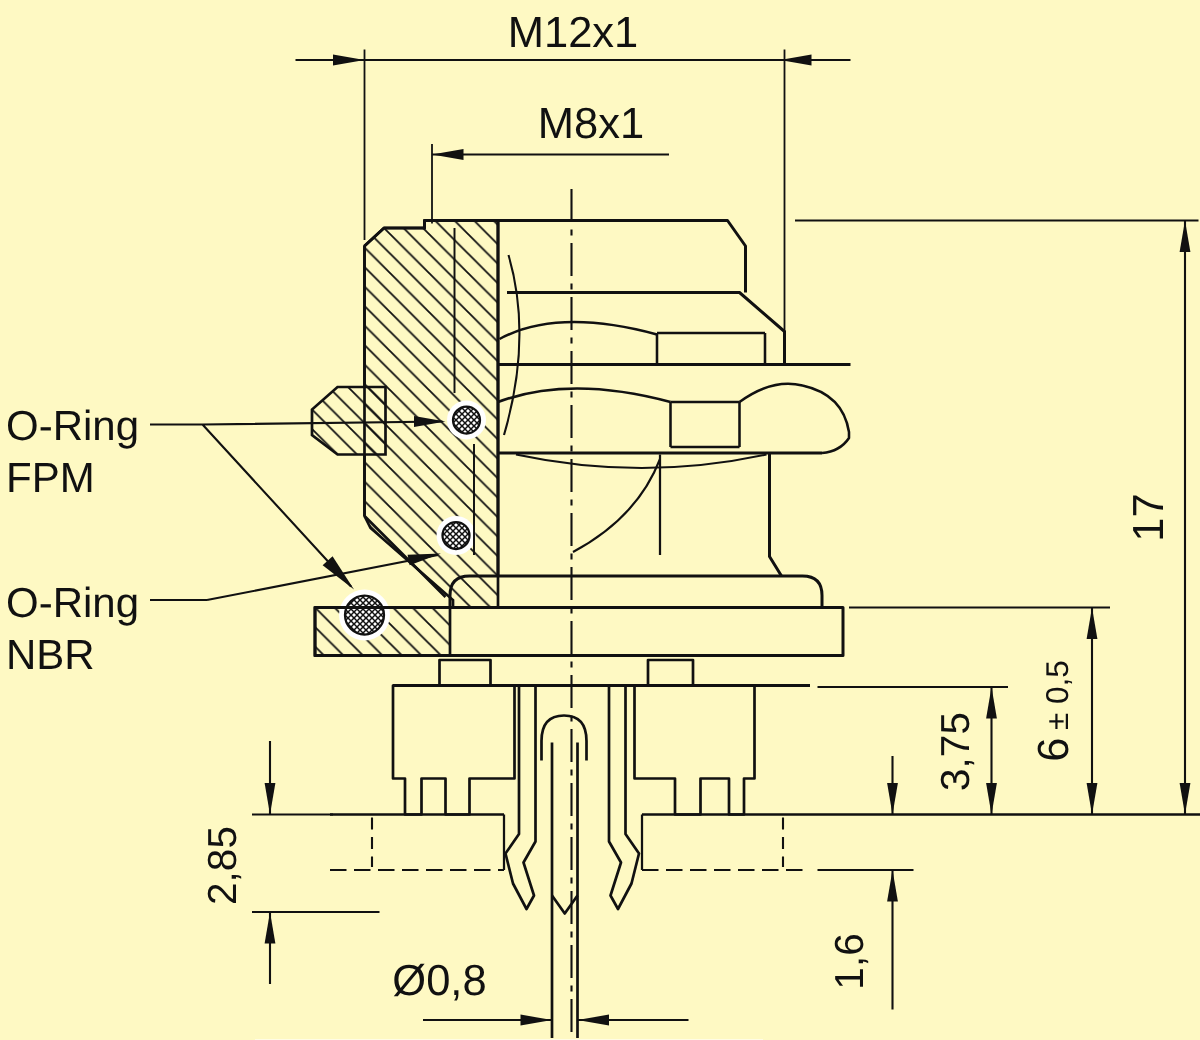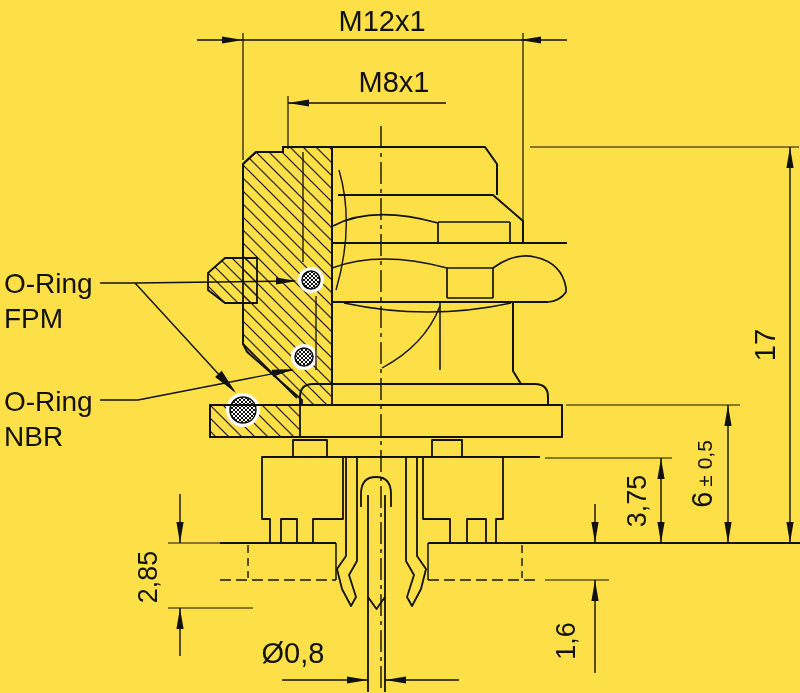--- a/index.html
+++ b/index.html
@@ -1,16 +1,16 @@
 <!DOCTYPE html>
 <html><head>
 <meta charset="utf-8">
 <style>
   html,body{margin:0;padding:0;background:#ffffff;}
-  .stage{position:relative;width:800px;height:693px;background:#fde047;overflow:hidden;
+  .stage{position:relative;width:800px;height:693px;background:#fef9c3;overflow:hidden;
          font-family:"Liberation Sans", sans-serif;}
   svg{display:block;}
   text{fill:#111111;}
   .dimtext{font-size:27px;}
   .bigtext{font-size:29px;}
   .labeltext{font-size:28px;}
   .toltext{font-size:21px;}
 </style>
 </head>
 <body>

